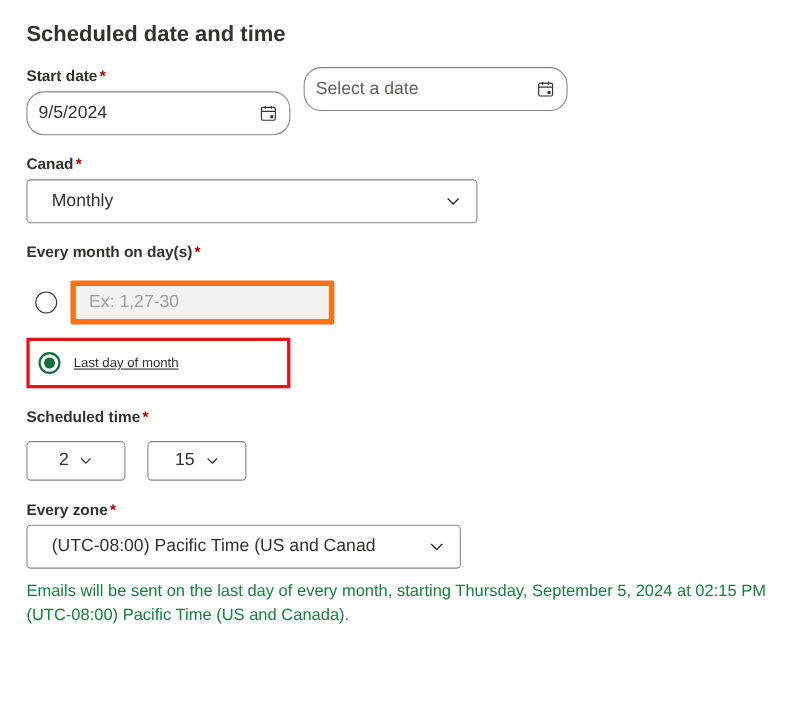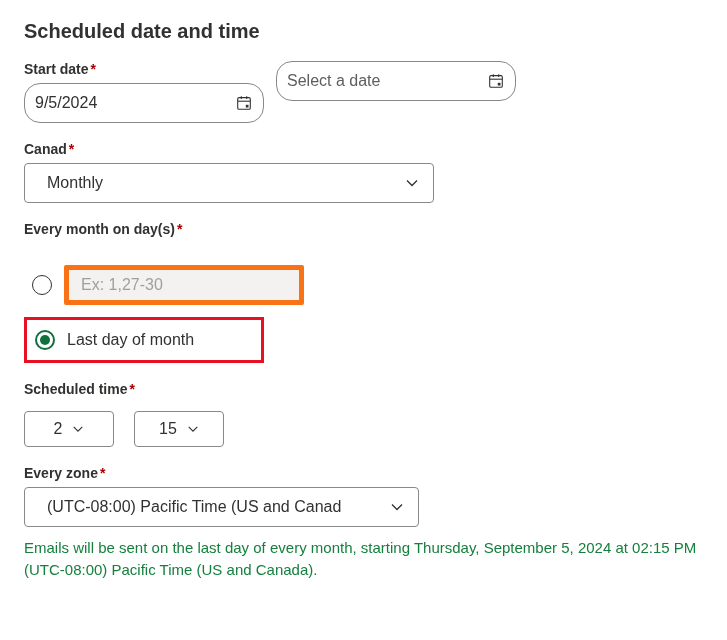--- a/index.html
+++ b/index.html
@@ -99,22 +99,23 @@
     border-width: 2px;
   }
   .radio.selected::after {
     content: "";
     width: 10px;
     height: 10px;
     background: #0f703b;
     border-radius: 50%;
   }
   .radio-label {
-    font-size: 16px;
-    color: #323130;
+    font-size: 12px;
+    color: #323130;
+    text-decoration: underline;
   }
   .days-input {
     border: 5px solid #f97316;
     background: #f3f2f1;
     height: 40px;
     border-radius: 2px;
     display: flex;
     align-items: center;
     padding: 0 12px;
     width: 240px;
@@ -201,21 +202,21 @@
   <div class="select-wrap">
     <span class="select-text" style="padding-left:8px">Monthly</span>
     <span class="chev">
       <svg width="14" height="14" viewBox="0 0 14 14">
           <path d="M2 4.5 L7 9.5 L12 4.5" fill="none" stroke="#323130" stroke-width="1.3"></path>
         </svg>
     </span>
   </div>
 </div>
 
-<div class="field" style="margin-bottom:16px">
+<div class="field" style="margin-bottom:6px">
   <div class="label">
     <span>Every month on day(s)</span><span class="req">*</span>
   </div>
 </div>
 
 <div class="radio-row" style="margin-bottom:6px">
   <div class="radio"></div>
   <div class="days-input">
     <span class="days-input-text">Ex: 1,27-30</span>
   </div>

